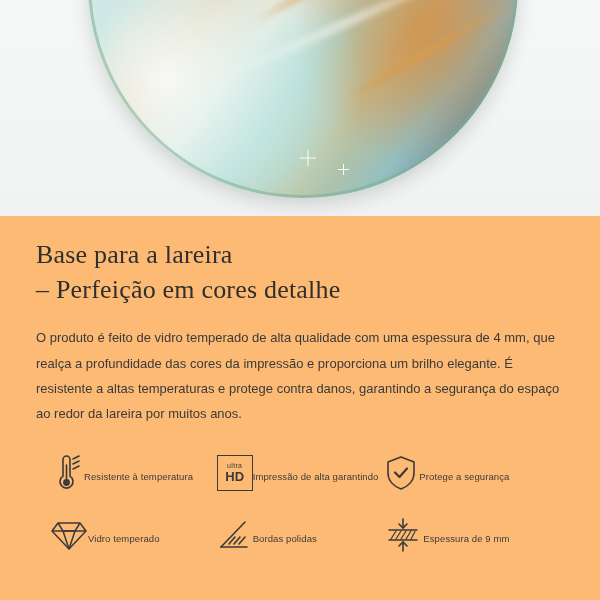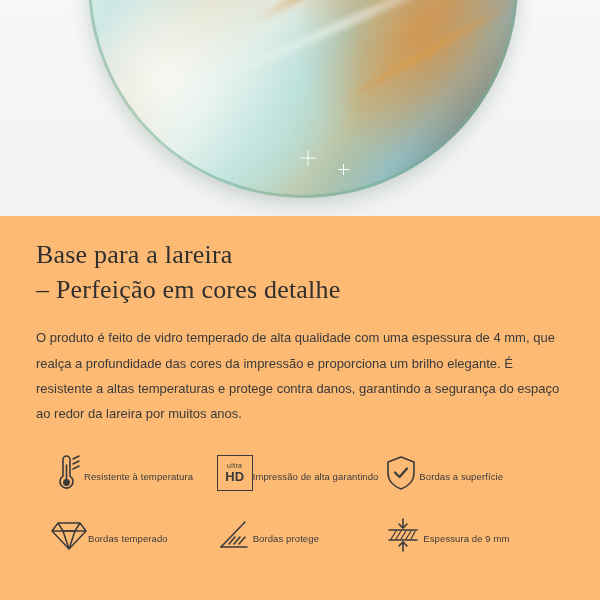--- a/index.html
+++ b/index.html
@@ -229,47 +229,47 @@
         <div class="label">Impressão de alta garantindo</div>
       </div>
 
       <div class="feature">
         <div class="icon-wrap">
           <svg width="36" height="40" viewBox="0 0 36 40" fill="none" stroke="#3a3a3a" stroke-width="1.6" stroke-linejoin="round">
             <path d="M18 4 L31 9 V20 C31 28 25 33.5 18 36 C11 33.5 5 28 5 20 V9 Z"></path>
             <polyline points="12,19.5 16.5,24 24,15.5" stroke-width="2.2" stroke-linecap="round"></polyline>
           </svg>
         </div>
-        <div class="label">Bordas a superfície</div>
+        <div class="label">Protege a segurança</div>
       </div>
 
       <div class="feature">
         <div class="icon-wrap">
           <svg width="38" height="34" viewBox="0 0 38 34" fill="none" stroke="#3a3a3a" stroke-width="1.5" stroke-linejoin="round">
             <path d="M8 5 H30 L36 13 L19 31 L2 13 Z"></path>
             <path d="M2 13 H36"></path>
             <path d="M8 5 L13 13 L19 31"></path>
             <path d="M30 5 L25 13 L19 31"></path>
             <path d="M13 13 H25"></path>
           </svg>
         </div>
-        <div class="label">Bordas temperado</div>
+        <div class="label">Vidro temperado</div>
       </div>
 
       <div class="feature">
         <div class="icon-wrap">
           <svg width="36" height="34" viewBox="0 0 36 34" fill="none" stroke="#3a3a3a" stroke-width="1.6" stroke-linecap="round">
             <path d="M4 29 L28 4"></path>
             <path d="M4 29 L30 29"></path>
             <line x1="12" y1="26" x2="18" y2="19"></line>
             <line x1="17" y1="26" x2="23" y2="19"></line>
             <line x1="22" y1="26" x2="28" y2="19"></line>
           </svg>
         </div>
-        <div class="label">Bordas protege</div>
+        <div class="label">Bordas polidas</div>
       </div>
 
       <div class="feature">
         <div class="icon-wrap">
           <svg width="40" height="36" viewBox="0 0 40 36" fill="none" stroke="#3a3a3a" stroke-width="1.6" stroke-linecap="round">
             <line x1="20" y1="2" x2="20" y2="10"></line>
             <polyline points="16,7 20,11 24,7"></polyline>
             <line x1="6" y1="13" x2="34" y2="13"></line>
             <line x1="6" y1="23" x2="34" y2="23"></line>
             <g stroke-width="1.2">

